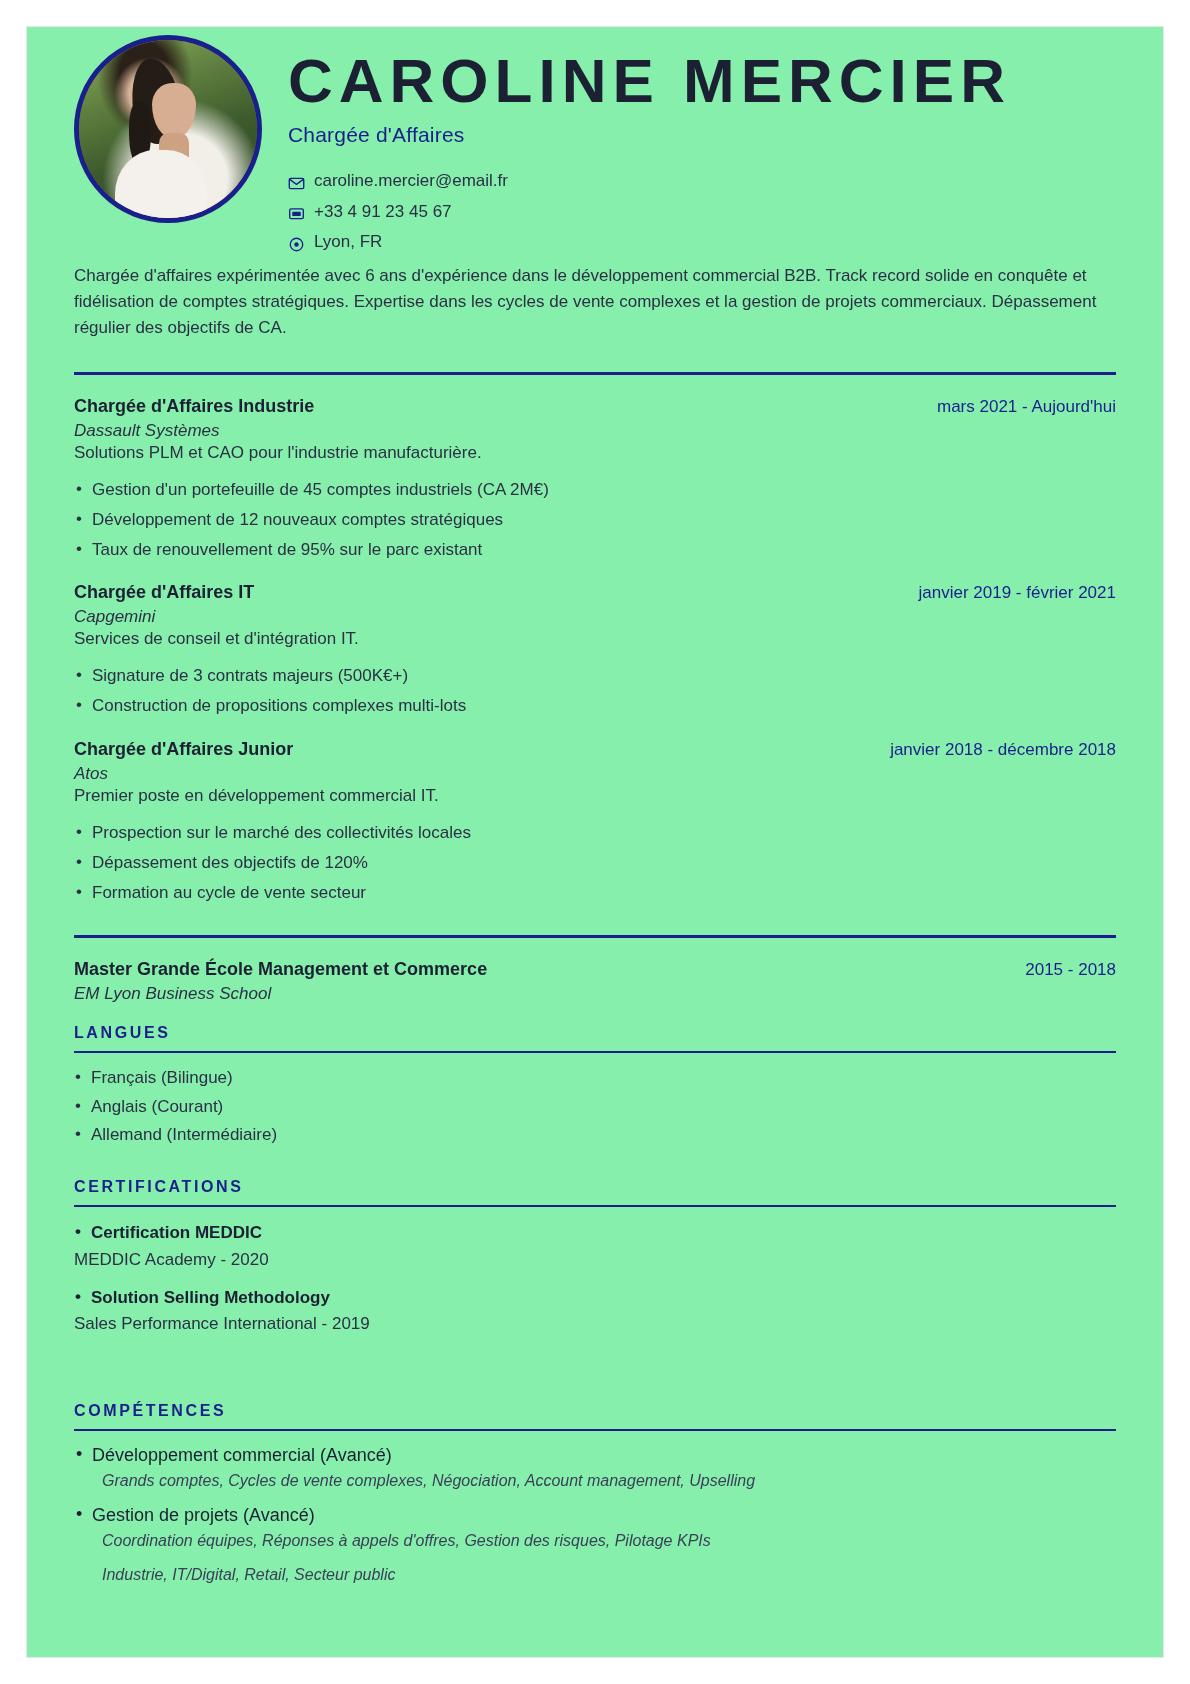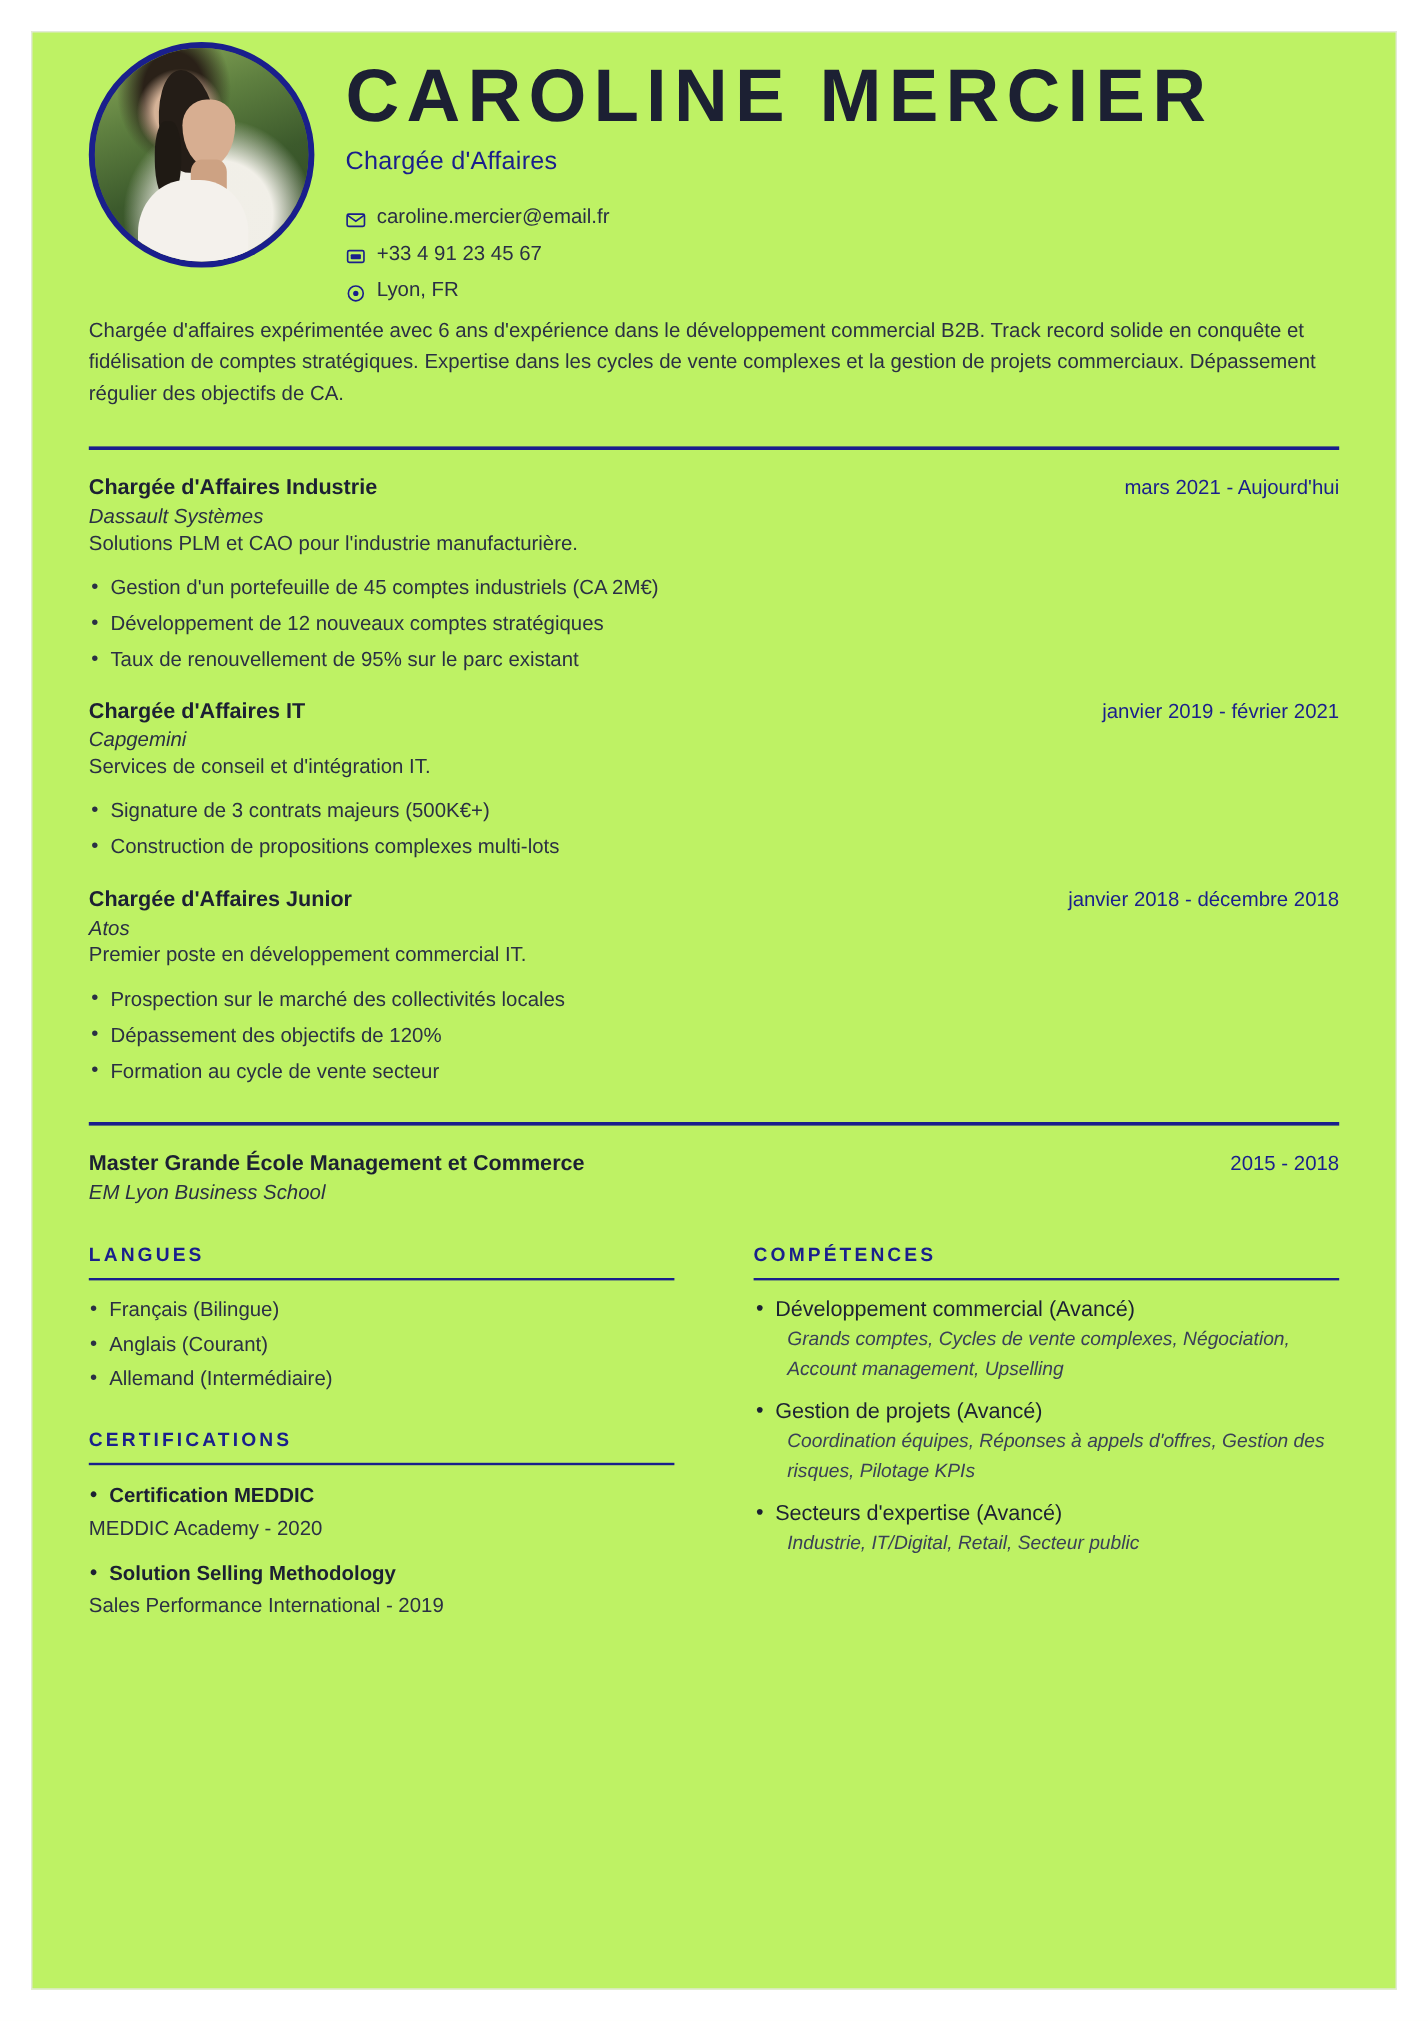--- a/index.html
+++ b/index.html
@@ -17,21 +17,21 @@
     height: 1684px;
     background: #ffffff;
     box-sizing: border-box;
     padding: 26px 26px 0 26px;
     overflow: hidden;
   }
   .sheet {
     position: relative;
     width: 1138px;
     height: 1632px;
-    background: #bef264;
+    background: #86efac;
     border: 1px solid #e8e8ec;
     box-sizing: border-box;
     padding: 0;
     overflow: hidden;
   }
   .inner {
     padding: 0 47px 0 47px;
     box-sizing: border-box;
     height: 100%;
   }
@@ -212,21 +212,22 @@
     position: absolute;
     left: 2px;
     top: -1px;
     color: #2b3044;
   }
 
   
   .cols {
     display: flex;
     gap: 66px;
-    margin-top: 34px;
+    margin-top: 20px;
+    flex-direction: column;
   }
   .col { flex: 1 1 0; min-width: 0; }
 
   .simple-list {
     list-style: none;
     margin: 13px 0 0 0;
     padding: 0;
   }
   .simple-list li {
     position: relative;
@@ -436,21 +437,20 @@
             <div style="height:10px"></div>
             <div class="skill">
               <div class="skill-name">Développement commercial (Avancé)</div>
               <div class="skill-detail">Grands comptes, Cycles de vente complexes, Négociation, Account management, Upselling</div>
             </div>
             <div class="skill">
               <div class="skill-name">Gestion de projets (Avancé)</div>
               <div class="skill-detail">Coordination équipes, Réponses à appels d'offres, Gestion des risques, Pilotage KPIs</div>
             </div>
             <div class="skill">
-              <div class="skill-name">Secteurs d'expertise (Avancé)</div>
               <div class="skill-detail">Industrie, IT/Digital, Retail, Secteur public</div>
             </div>
           </div>
         </div>
 
       </div>
 
     </div>
   </div>
 </div>

